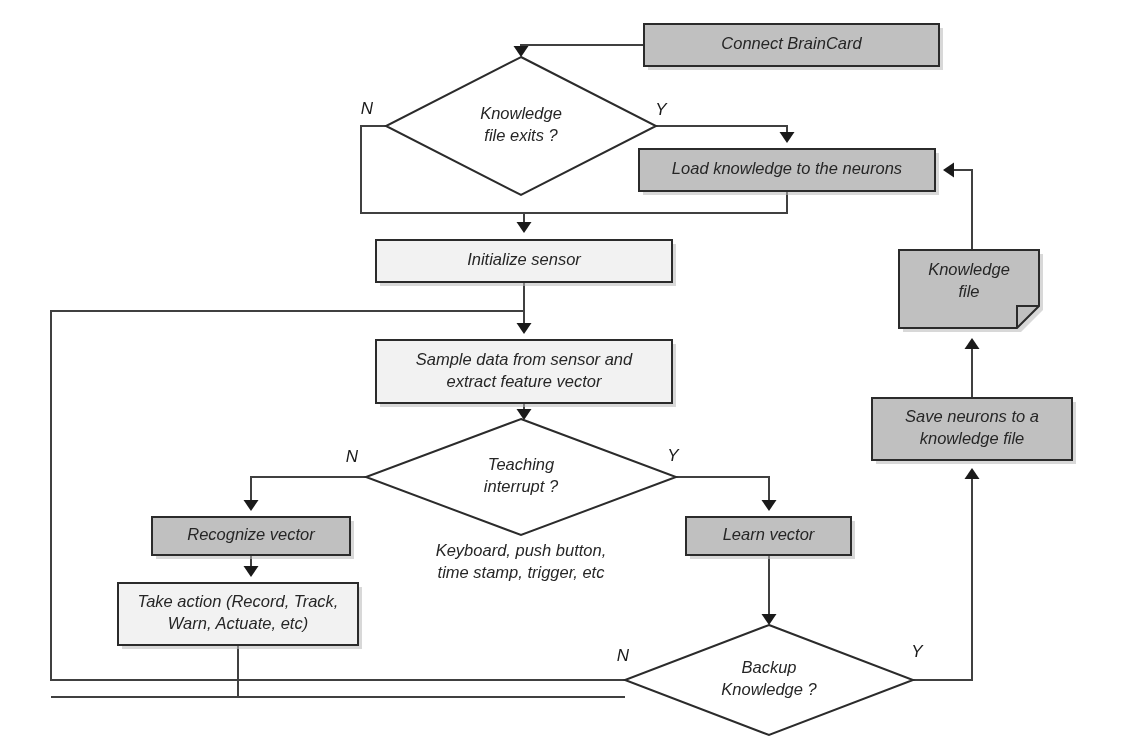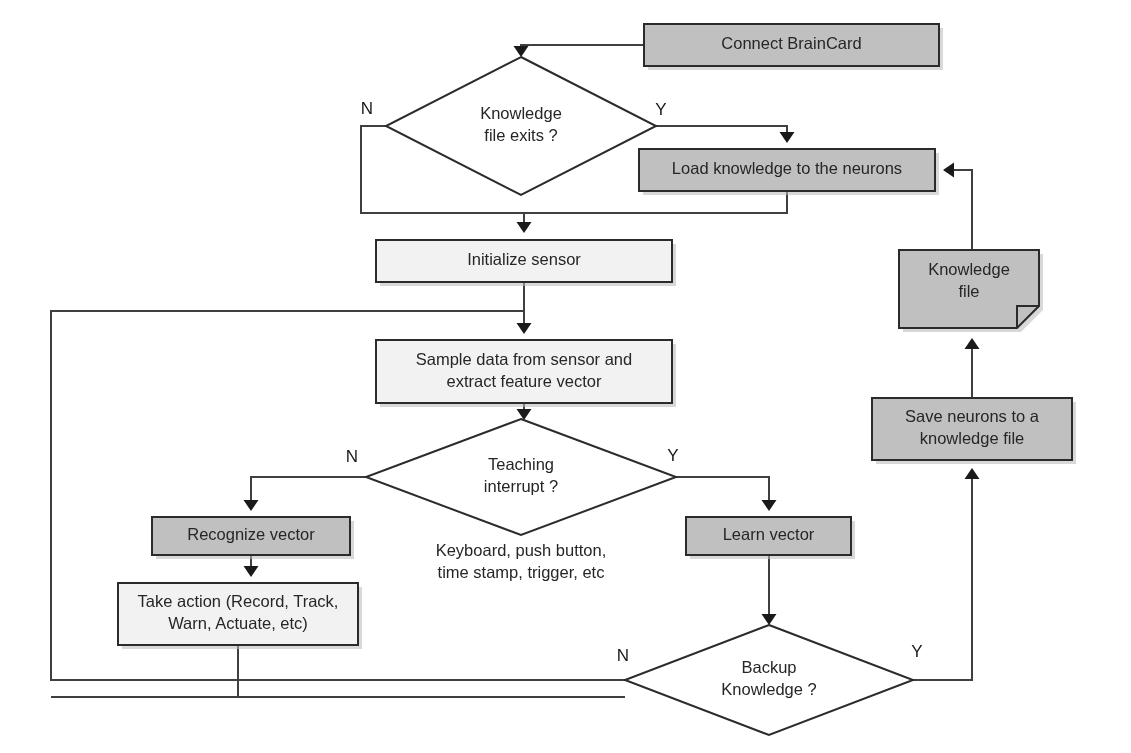--- a/index.html
+++ b/index.html
@@ -12,20 +12,21 @@
     width: 1131px;
     height: 753px;
     font-family: "Liberation Sans", sans-serif;
     overflow: hidden;
   }
   #flowchart-root {
     position: relative;
     width: 1131px;
     height: 606px;
     background: #ffffff;
+    font-style: italic;
   }
   svg#flow-svg {
     position: absolute;
     top: 0;
     left: 0;
     width: 1131px;
     height: 753px;
     display: block;
   }
   .node-label {

